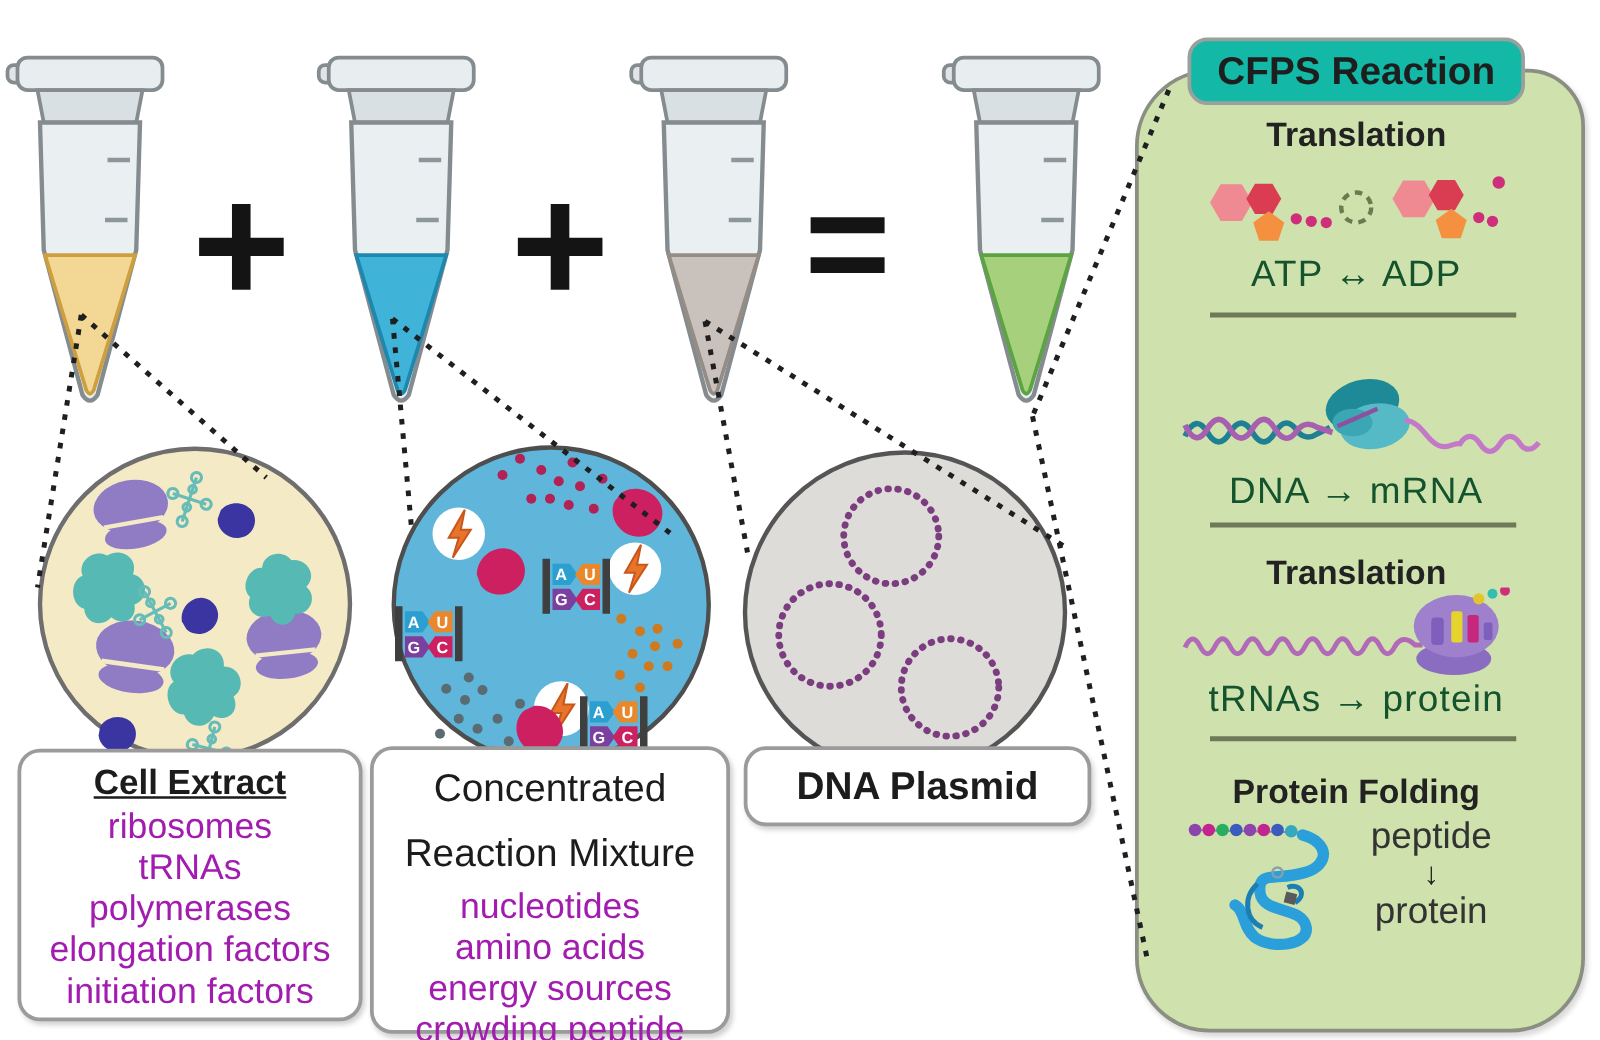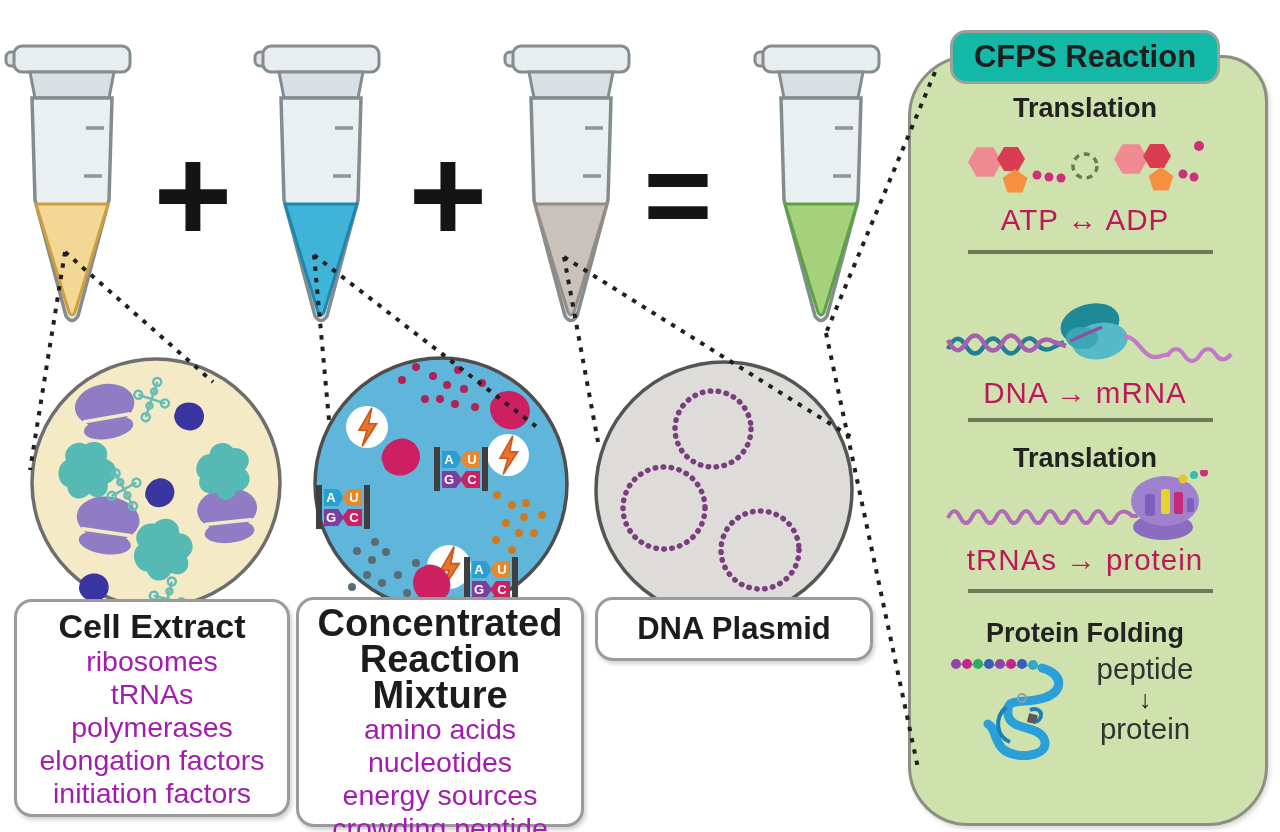--- a/index.html
+++ b/index.html
@@ -15,34 +15,34 @@
       font-weight:bold;color:#141414;z-index:2;}
   .op.plus{font-size:135px;width:120px;}
   .op.eq{font-size:118px;width:120px;}
 
   
   .zoomcircle{position:absolute;z-index:1;}
 
   
   .labelbox{position:absolute;background:#fff;border:3.5px solid #9b9b9b;border-radius:18px;
             box-shadow:2px 3px 4px rgba(0,0,0,.18);z-index:10;text-align:center;color:#1c1c1c;}
-  .labelbox .bt{font-weight:bold;font-size:34px;line-height:38px;margin-top:5px;}
-  .labelbox .bt2{font-weight:bold;font-size:38px;line-height:36px;margin-top:5px;}
+  .labelbox .bt{font-weight:bold;font-size:28px;line-height:38px;margin-top:5px;text-decoration:underline;}
+  .labelbox .bt2{font-weight:normal;font-size:31px;line-height:52px;margin-top:5px;}
   .labelbox .bi{font-size:28.5px;line-height:33px;color:#a21caf;}
 
   
   #cfps-panel{position:absolute;left:908px;top:55px;width:354px;height:765px;background:#cfe2ad;
               border:3px solid #8a8f82;border-radius:62px 46px 60px 60px;z-index:1;
               box-shadow:2px 3px 4px rgba(0,0,0,.15);}
   #cfps-title{position:absolute;left:950px;top:30px;width:264px;height:48px;background:#14b8a6;
               border:3px solid #9aa09c;border-radius:16px;z-index:11;display:flex;align-items:center;
               justify-content:center;font-weight:bold;font-size:31px;color:#1e1e1e;}
   .ph{position:absolute;left:908px;width:354px;text-align:center;font-weight:bold;font-size:27px;
       color:#222;z-index:3;}
-  .pc{position:absolute;left:908px;width:354px;text-align:center;font-size:29.5px;color:#be185d;
+  .pc{position:absolute;left:908px;width:354px;text-align:center;font-size:29.5px;color:#14532d;
       letter-spacing:1px;z-index:3;}
   .pdiv{position:absolute;left:968px;width:245px;height:3.5px;background:#6f7857;z-index:3;}
   .picon{position:absolute;z-index:3;}
   #pep-col{position:absolute;left:1040px;top:652px;width:210px;text-align:center;z-index:3;color:#333;}
   #pep-col .l1{font-size:29.5px;line-height:34px;}
   #pep-col .l2{font-size:25px;line-height:26px;font-weight:bold;color:#222;}
   #pep-col .l3{font-size:29.5px;line-height:34px;}
 
   
   #overlay{position:absolute;left:0;top:0;width:1280px;height:832px;z-index:5;pointer-events:none;}
@@ -249,22 +249,22 @@
     <div class="bt">Cell Extract</div>
     <div class="bi">ribosomes</div>
     <div class="bi">tRNAs</div>
     <div class="bi">polymerases</div>
     <div class="bi">elongation factors</div>
     <div class="bi">initiation factors</div>
   </div>
 
   <div class="labelbox" style="left:296px;top:597px;width:282px;height:224px">
     <div class="bt2">Concentrated Reaction Mixture</div>
+    <div class="bi">nucleotides</div>
     <div class="bi">amino acids</div>
-    <div class="bi">nucleotides</div>
     <div class="bi">energy sources</div>
     <div class="bi">crowding peptide</div>
   </div>
 
   <div class="labelbox" style="left:595px;top:597px;width:272px;height:58px;display:flex;align-items:center;justify-content:center">
     <div style="font-weight:bold;font-size:31px">DNA Plasmid</div>
   </div>
 
   <div id="cfps-panel" style="background: rgb(207, 226, 173);"></div>
   <div id="cfps-title">CFPS Reaction</div>

